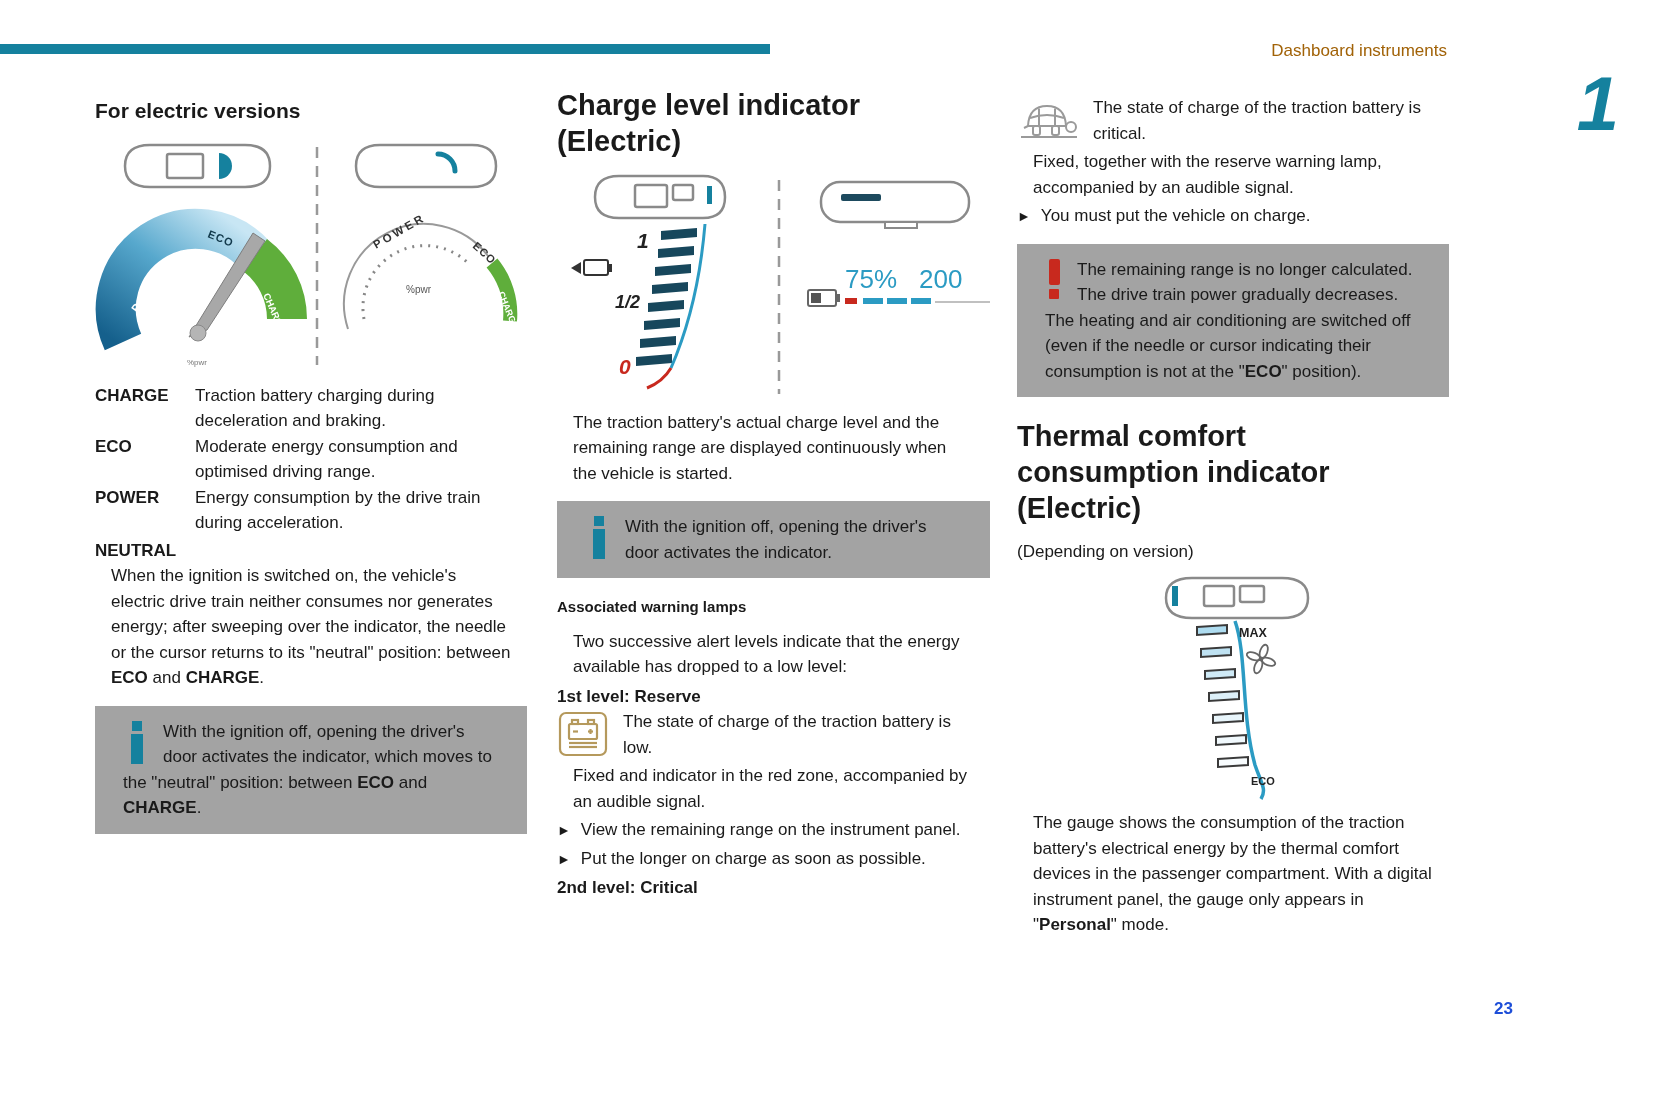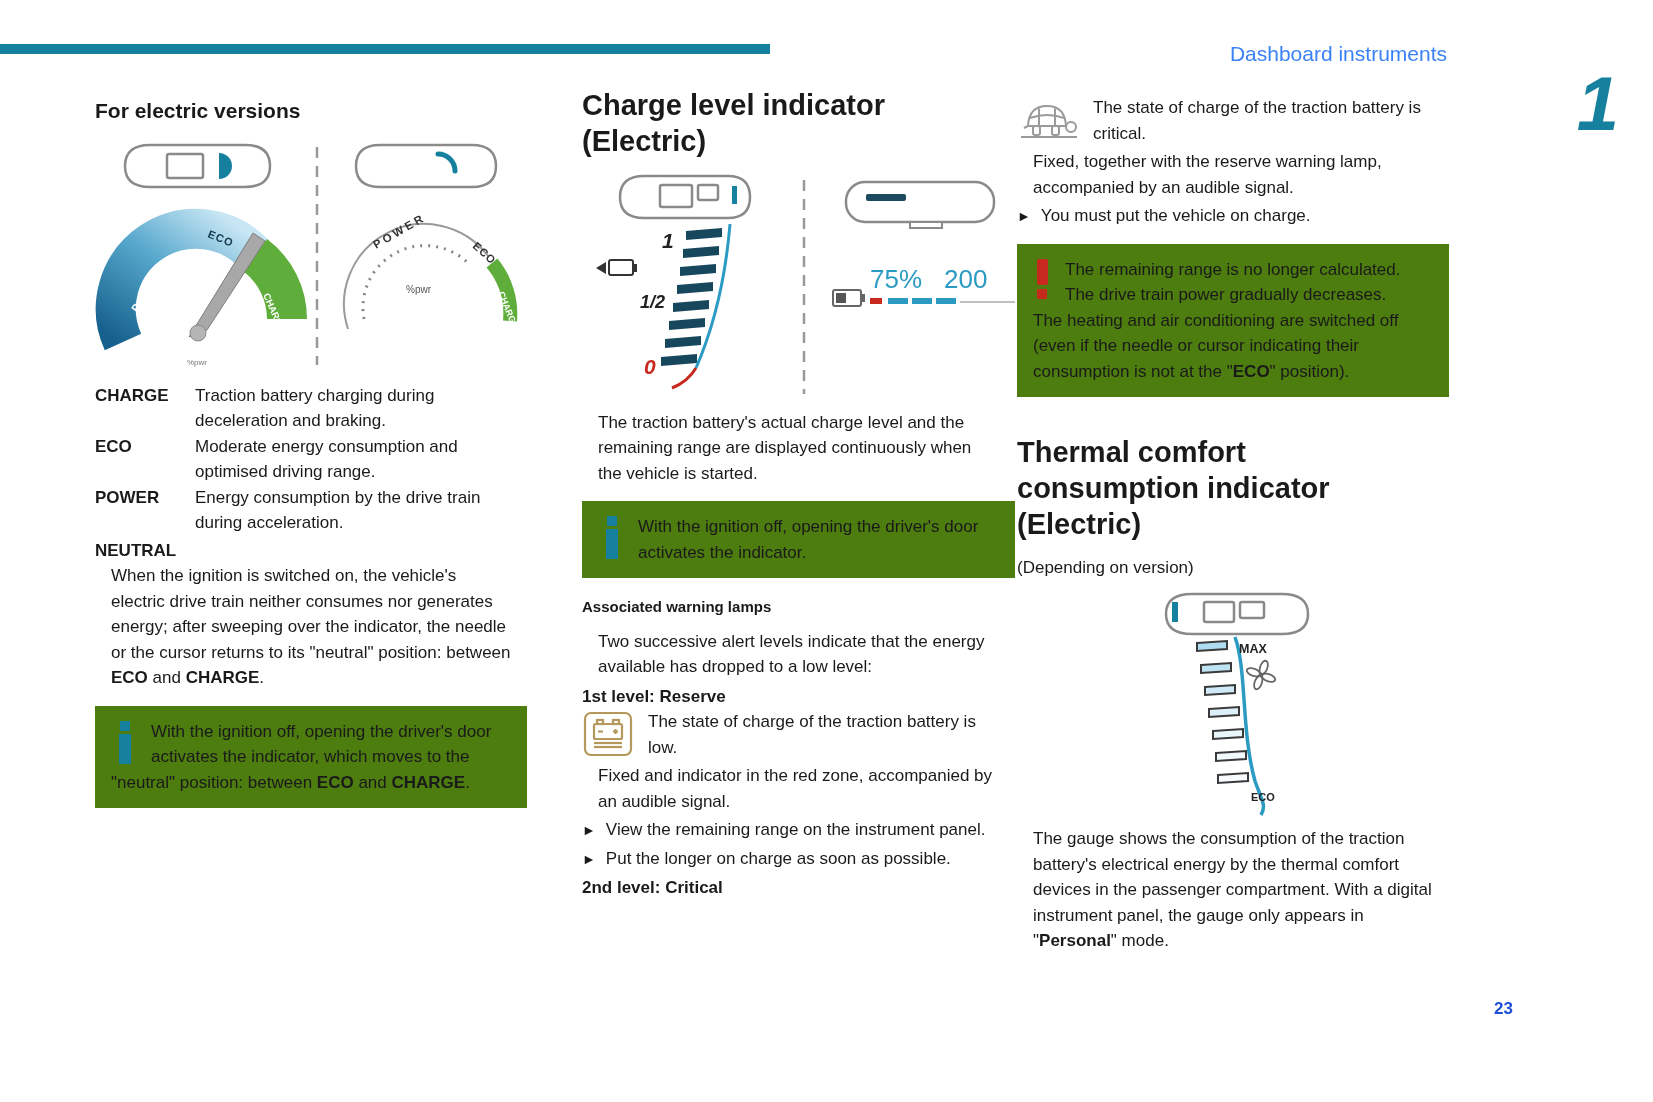--- a/index.html
+++ b/index.html
@@ -1,36 +1,36 @@
 <!DOCTYPE html>
 <html><head>
 <meta charset="utf-8">
 <style>
   *{box-sizing:border-box;margin:0;padding:0}
   html,body{background:#fff}
   body{width:1653px;height:1102px;position:relative;overflow:hidden;
        font-family:"Liberation Sans",sans-serif;font-size:17px;line-height:1.5;color:#1a1a1a}
   .topbar{position:absolute;left:0;top:44px;width:770px;height:10px;background:#15819E}
-  .header-title{position:absolute;top:38px;right:206px;font-size:21px;color:#3b82f6}
+  .header-title{position:absolute;top:38px;right:206px;font-size:17px;color:#a16207}
   .chapter-num{position:absolute;top:66px;right:34px;font-size:76px;font-weight:bold;
                font-style:italic;color:#15819E;line-height:1}
   .page-num{position:absolute;right:140px;top:996px;font-weight:bold;color:#1d4ed8}
   .col{position:absolute;top:95px}
   #col1{left:95px;width:432px}
-  #col2{left:582px;width:433px;top:88px}
+  #col2{left:557px;width:433px;top:88px}
   #col3{left:1017px;width:432px}
   h1{font-size:29px;line-height:1.24;margin-bottom:12px;font-weight:bold}
   h2{font-size:15px;margin:18px 0 10px;font-weight:bold}
   h3{font-size:21px;margin-bottom:10px;font-weight:bold}
   p{margin:0 16px 3px}
   .fig{display:block;margin:4px 0 8px}
   .defs{display:grid;grid-template-columns:100px 1fr;margin:8px 0 2px}
   .defs .term{font-weight:bold}
   .neutral-h{font-weight:bold;}
-  .graybox{background:#4d7c0f;padding:13px 16px;margin-top:15px;overflow:hidden}
+  .graybox{background:#a3a3a3;padding:13px 28px;margin-top:15px;overflow:hidden}
   .info-icon{float:left;width:16px;margin:2px 18px 2px 6px}
   .info-icon .dot{width:10px;height:10px;background:#15819E;margin:0 auto 3px}
   .info-icon .stem{width:12px;height:30px;background:#15819E;margin:0 auto}
   .warn-icon{float:left;width:14px;margin:2px 16px 2px 2px}
   .warn-icon .bar{width:11px;height:26px;background:#C8291E;margin:0 auto 4px;border-radius:2px}
   .warn-icon .dot{width:10px;height:10px;background:#C8291E;margin:0 auto;border-radius:1px}
   .bullet{display:flex;gap:10px;margin:3px 0}
   .bullet .bm{flex:none;font-size:14px;padding-top:3px}
   .bold-line{font-weight:bold;margin-top:4px}
   .lamp-icon{float:left;margin:2px 14px 2px 0}
@@ -245,21 +245,21 @@
 
   <div class="graybox">
     <div class="warn-icon">
         <div class="bar"></div>
         <div class="dot"></div>
       </div>
     <span class="prelines"><span>The remaining range is no longer calculated. The drive train power gradually decreases.
 The heating and air conditioning are switched off (even if the needle or cursor indicating their consumption is not at the "</span><b>ECO</b><span>" position).</span></span>
   </div>
 
-  <h1 style="margin-top:38px">
+  <h1 style="margin-top:22px">
     <div>Thermal comfort</div>
     <div>consumption indicator</div>
     <div>(Electric)</div>
   </h1>
   <p class="subnote">(Depending on version)</p>
 
   <svg class="fig" width="432" height="232" viewBox="0 0 432 232">
 
     <g transform="translate(135,2)">
       <path d="M40,6 L130,6 Q156,6 156,26 Q156,46 130,46 L40,46 Q14,46 14,26 Q14,6 40,6 Z" fill="#fff" stroke="#8a8a8a" stroke-width="2.5"></path>

